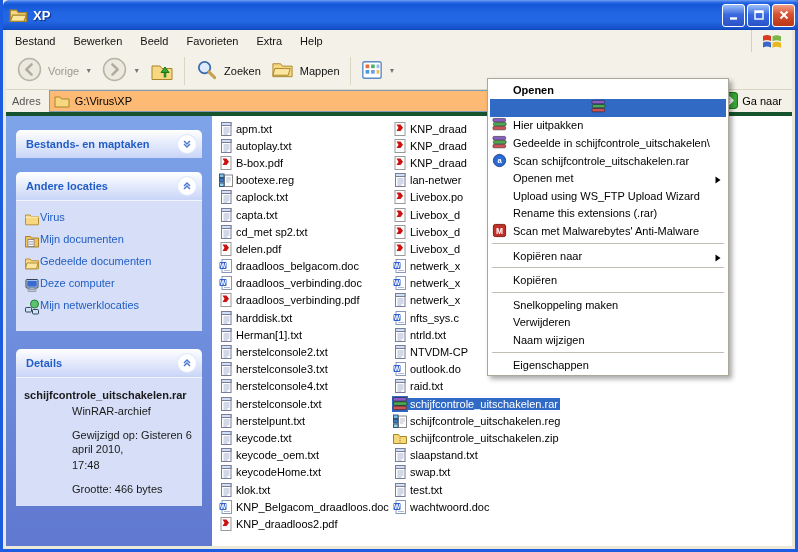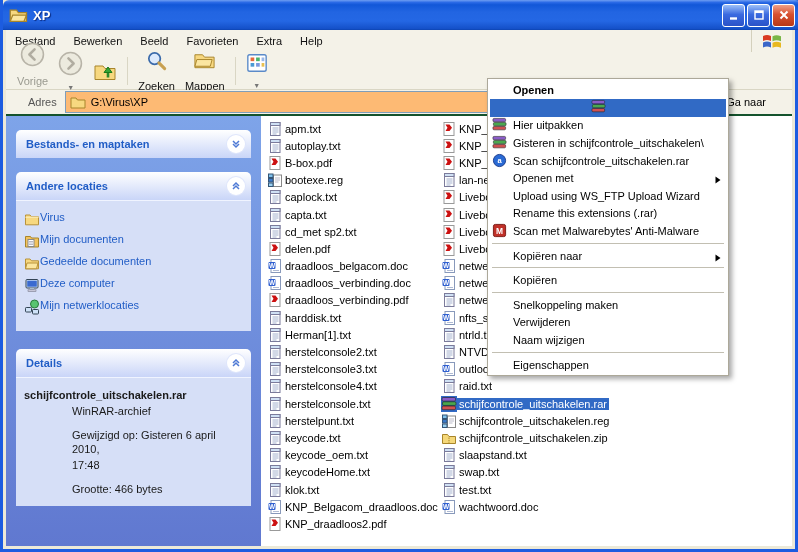--- a/index.html
+++ b/index.html
@@ -20,35 +20,35 @@
   .wbtn.close{background:linear-gradient(#f0a088,#d85030 45%,#b83818);}
   
   .menubar{position:absolute;top:30px;left:3px;right:3px;height:22px;background:#f4f2e8;
     border-bottom:1px solid #e6e3d4;display:flex;align-items:center;font-size:11px;}
   .mitem{padding:3px 9px;color:#111;}
   .winlogo{position:absolute;right:0;top:0;bottom:0;width:40px;border-left:1px solid #d4d0bc;
     display:flex;align-items:center;justify-content:center;background:#f4f2e8;}
   
   .toolbar{position:absolute;top:52px;left:3px;right:3px;height:38px;background:#f4f2e8;
     border-bottom:1px solid #d9d6c4;display:flex;align-items:center;font-size:11px;padding-left:6px;box-sizing:border-box;}
-  .tbtn{display:flex;align-items:center;gap:6px;padding:2px 5px;color:#111;flex-direction:column;}
+  .tbtn{display:flex;align-items:center;gap:6px;padding:2px 5px;color:#111;}
   .tbtn.disabled{color:#9a9a90;}
   .caret{font-size:7px;color:#777;}
   .tsep{width:1px;height:28px;background:#d9d6c4;margin:0 5px;}
   
   .addressbar{position:absolute;top:90px;left:3px;right:3px;height:26px;background:#f4f2e8;
-    display:flex;align-items:center;font-size:11px;padding:0 22px;box-sizing:border-box;
-    border-bottom:2px solid #14532d;}
+    display:flex;align-items:center;font-size:11px;padding:0 6px;box-sizing:border-box;
+    border-bottom:4px solid #14532d;}
   .addr-label{color:#555;margin-right:8px;}
   .addr-field{flex:1;height:20px;background:#fdba74;border:1px solid #7f9db9;display:flex;
     align-items:center;padding:0 4px;gap:5px;}
   .go-btn{display:flex;align-items:center;gap:4px;margin-left:8px;padding:1px 4px;}
   
   .main{position:absolute;top:116px;left:3px;right:3px;bottom:3px;display:flex;}
-  .sidebar{width:255px;background:linear-gradient(#7ea4e9,#6078d0);padding:14px 10px;
+  .sidebar{width:206px;background:linear-gradient(#7ea4e9,#6078d0);padding:14px 10px;
     box-sizing:border-box;overflow:hidden;flex:none;}
   .panel{margin-bottom:14px;}
   .panel-header{height:28px;background:linear-gradient(#ffffff,#c9d5f8);
     border-radius:5px 5px 0 0;display:flex;align-items:center;justify-content:space-between;
     padding:0 6px 0 10px;color:#215dc6;font-weight:bold;font-size:11px;}
   .chev{width:18px;height:18px;border-radius:50%;background:#fff;display:flex;
     align-items:center;justify-content:center;box-shadow:0 0 0 1px #dfe6fb;}
   .panel-body{background:#d6dff7;padding:10px 8px;font-size:11px;border-top:1px solid #f0f4ff;}
   .ploc{display:flex;align-items:flex-start;gap:0;height:22px;color:#215dc6;}
   .fic{width:16px;height:16px;flex:none;display:inline-flex;}
@@ -807,21 +807,21 @@
       <div class="menu-item">
         <span class="mic">
           <svg viewBox="0 0 16 16">
             <g stroke="#222" stroke-width="0.6">
               <rect x="1" y="1.5" width="13.5" height="3.6" rx="1.2" fill="#8a5cc8"></rect>
               <rect x="1.5" y="5.8" width="13.5" height="3.6" rx="1.2" fill="#4aa84e"></rect>
               <rect x="1" y="10.1" width="13.5" height="3.6" rx="1.2" fill="#d05050"></rect>
             </g>
           </svg>
         </span>
-        <span>Gisteren in schijfcontrole_uitschakelen\</span>
+        <span>Gedeelde in schijfcontrole_uitschakelen\</span>
       </div>
       <div class="menu-item">
         <span class="mic">
           <svg viewBox="0 0 16 16">
             <circle cx="8" cy="8" r="6.5" fill="#2a6ad4" stroke="#1a3a8a"></circle>
             <text x="8" y="11" font-size="8" fill="#fff" text-anchor="middle" font-weight="bold">a</text>
           </svg>
         </span>
         <span>Scan schijfcontrole_uitschakelen.rar</span>
       </div>

